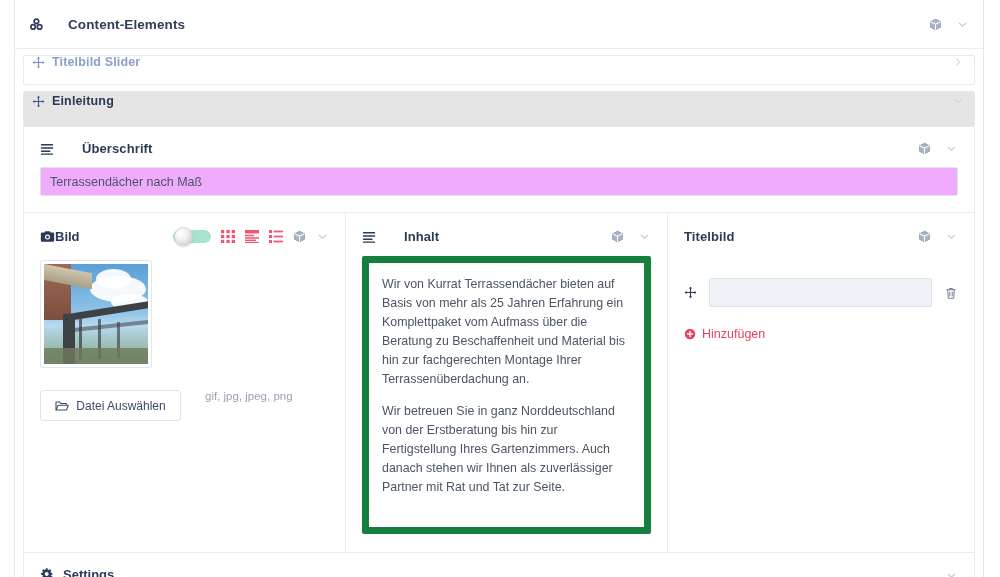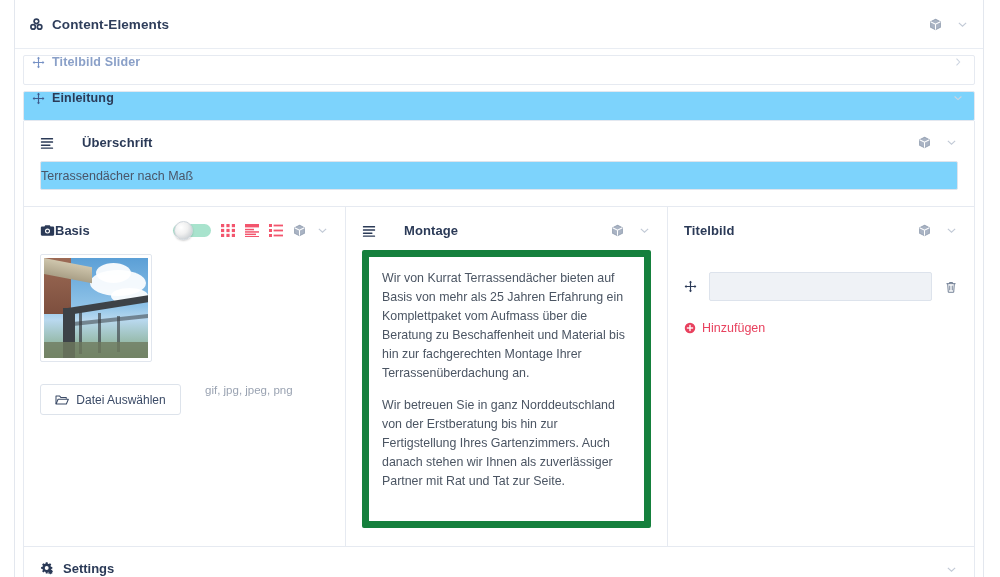--- a/index.html
+++ b/index.html
@@ -30,21 +30,21 @@
   }
 
   
   .card-head {
     height: 49px;
     display: flex; align-items: center;
     padding: 0 14px;
     border-bottom: 1px solid #e9edf3;
   }
   .card-head-title {
-    display: flex; align-items: center; gap: 8px;
+    display: flex; align-items: center; gap: 24px;
     font-size: 13.5px; font-weight: bold;
     color: #2f3e5b; letter-spacing: .1px;
   }
   .card-head-right {
     margin-left: auto;
     display: flex; align-items: center; gap: 14px;
   }
 
   
   .ico { display: inline-flex; align-items: center; justify-content: center; }
@@ -63,24 +63,24 @@
     background: #ffffff;
   }
   .elem-row .drag { color: #7590c4; margin-right: 7px; }
   .elem-row .lbl {
     font-size: 12.5px; font-weight: bold;
     color: #8aa0c8; letter-spacing: .15px;
   }
   .elem-row .tail { margin-left: auto; color: #ccd4e0; }
 
   .elem-row.open {
-    background: #7dd3fc;
+    background: #e5e5e5;
     border-color: #e3e8f0;
     margin-top: 6px;
-    height: 30px;
+    height: 36px;
   }
   .elem-row.open .lbl { color: #2b3a57; }
   .elem-row.open .drag { color: #3f5a8c; }
 
   
   .elem-body {
     margin: 0 8px;
     border: 1px solid #e6eaf1;
     border-top: none;
     background: #ffffff;
@@ -98,22 +98,22 @@
     font-size: 13px; font-weight: bold; color: #2b3a57;
     letter-spacing: .1px;
   }
   .field-head .fh-right {
     margin-left: auto; display: flex; align-items: center; gap: 14px;
   }
   .text-input {
     width: 100%; height: 29px;
     border: 1px solid #dfe4ec;
     border-radius: 2px;
-    background: #7dd3fc;
-    padding: 0 0;
+    background: #f0abfc;
+    padding: 0 9px;
     font-size: 12.5px;
     color: #4a5568;
     font-family: "Liberation Sans", sans-serif;
     outline: none;
   }
 
   
   .cols {
     display: flex;
     border-top: 1px solid #e6eaf1;
@@ -335,21 +335,21 @@
 
         <div class="col col-img">
           <div class="img-head">
             <span class="ico fh-icon">
               <svg width="15" height="15" viewBox="0 0 16 16" fill="#2b3a57">
                 <path d="M5.6 2.3h4.8l.9 1.4h2.6a1.2 1.2 0 0 1 1.2 1.2v7.4a1.2 1.2 0 0 1-1.2 1.2H2.1A1.2 1.2 0 0 1 .9 12.3V4.9a1.2 1.2 0 0 1 1.2-1.2h2.6z"></path>
                 <circle cx="8" cy="8.6" r="2.7" fill="#ffffff"></circle>
                 <circle cx="8" cy="8.6" r="1.5" fill="#2b3a57"></circle>
               </svg>
             </span>
-            <span class="fh-label">Basis</span>
+            <span class="fh-label">Bild</span>
             <span class="img-tools">
               <span class="toggle">
                 <span class="knob"></span>
               </span>
               <span class="ico gico">
                 <svg width="14" height="13" viewBox="0 0 14 13" fill="currentColor">
                   <rect x="0" y="0" width="3.2" height="3.2"></rect>
                     <rect x="5.4" y="0" width="3.2" height="3.2"></rect>
                     <rect x="10.8" y="0" width="3.2" height="3.2"></rect>
                   <rect x="0" y="4.9" width="3.2" height="3.2"></rect>
@@ -428,21 +428,21 @@
         <div class="col col-txt">
           <div class="field-head" style="margin-bottom:0;">
             <span class="ico fh-icon">
               <svg width="14" height="14" viewBox="0 0 16 16" fill="currentColor">
                 <rect x="1" y="2.4" width="14" height="1.7" rx=".6"></rect>
                 <rect x="1" y="6" width="14" height="1.7" rx=".6"></rect>
                 <rect x="1" y="9.6" width="11" height="1.7" rx=".6"></rect>
                 <rect x="1" y="13.2" width="14" height="1.3" rx=".6"></rect>
               </svg>
             </span>
-            <span class="fh-label">Montage</span>
+            <span class="fh-label">Inhalt</span>
             <span class="fh-right">
               <span class="ico cube">
                 <svg width="13" height="13" viewBox="0 0 16 16" fill="none" stroke-width="1.3">
                   <path d="M8 1.6 14 4.6v6.8L8 14.4 2 11.4V4.6z" fill="#aab4c4" stroke="#9aa5b6"></path>
                   <path d="M2 4.6 8 7.6l6-3" stroke="#ffffff"></path>
                   <path d="M8 7.6v6.8" stroke="#ffffff"></path>
                 </svg>
               </span>
               <span class="ico chev">
                 <svg width="13" height="13" viewBox="0 0 16 16" fill="none" stroke="currentColor" stroke-width="1.4">

